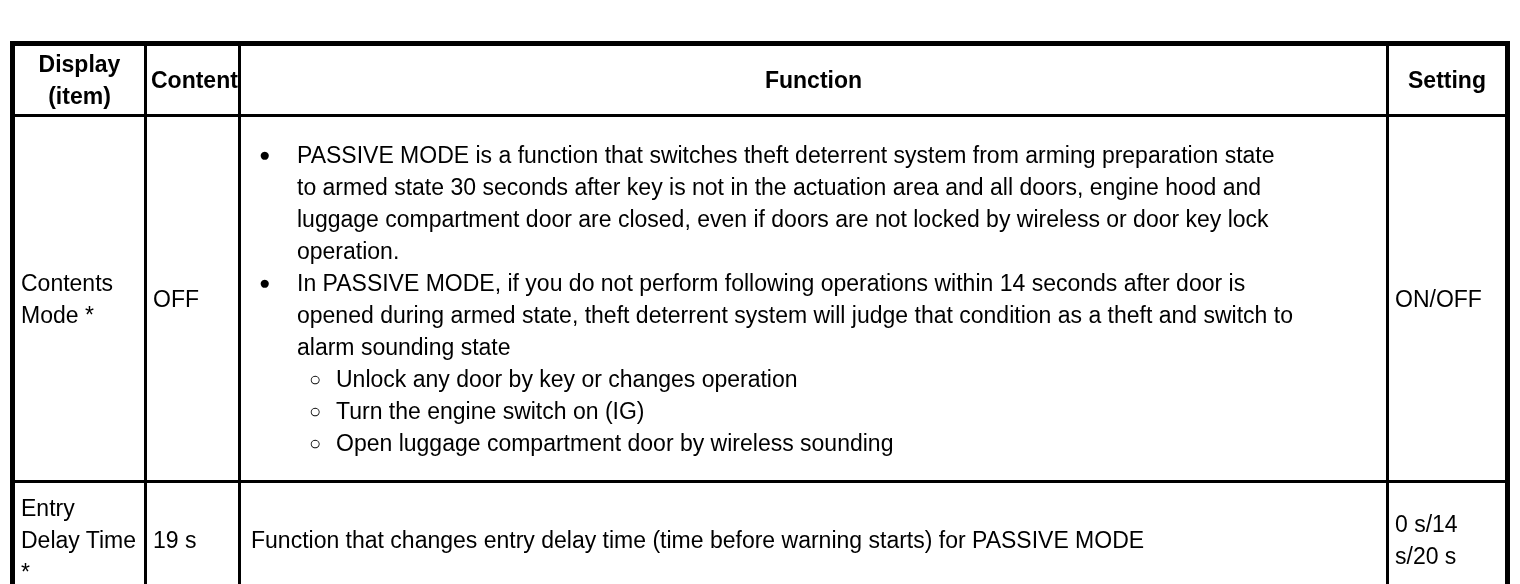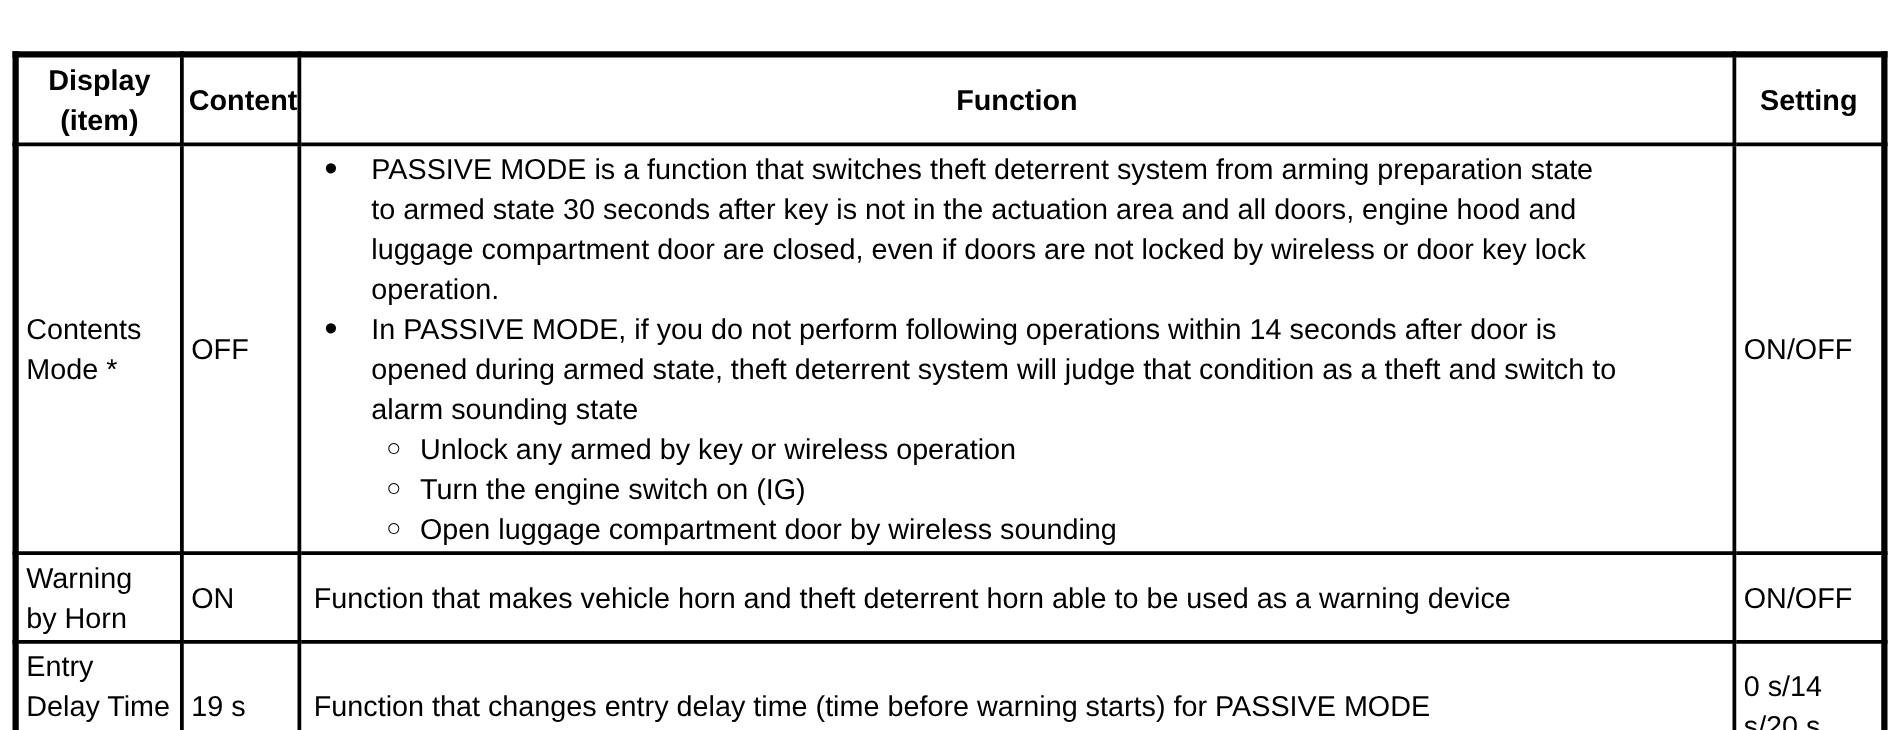--- a/index.html
+++ b/index.html
@@ -109,32 +109,25 @@
         <td>OFF</td>
         <td class="cell-contents">
           <ul class="bullets">
             <li><span class="bullet">●</span><span>PASSIVE MODE is a function that switches theft deterrent system from arming preparation state
 to armed state 30 seconds after key is not in the actuation area and all doors, engine hood and
 luggage compartment door are closed, even if doors are not locked by wireless or door key lock
 operation.</span></li>
             <li><span class="bullet">●</span><span>In PASSIVE MODE, if you do not perform following operations within 14 seconds after door is
 opened during armed state, theft deterrent system will judge that condition as a theft and switch to
 alarm sounding state</span></li>
-            <li class="sub-item"><span class="bullet">○</span><span>Unlock any armed by key or wireless operation</span></li>
+            <li class="sub-item"><span class="bullet">○</span><span>Unlock any door by key or changes operation</span></li>
             <li class="sub-item"><span class="bullet">○</span><span>Turn the engine switch on (IG)</span></li>
             <li class="sub-item"><span class="bullet">○</span><span>Open luggage compartment door by wireless sounding</span></li>
           </ul>
         </td>
-        <td>ON/OFF</td>
-      </tr>
-      <tr class="r2">
-        <td class="pre">Warning
-by Horn</td>
-        <td>ON</td>
-        <td class="cell-contents">Function that makes vehicle horn and theft deterrent horn able to be used as a warning device</td>
         <td>ON/OFF</td>
       </tr>
       <tr class="r3">
         <td class="pre">Entry
 Delay Time
 *</td>
         <td>19 s</td>
         <td class="cell-contents">Function that changes entry delay time (time before warning starts) for PASSIVE MODE</td>
         <td class="pre">0 s/14
 s/20 s</td>

